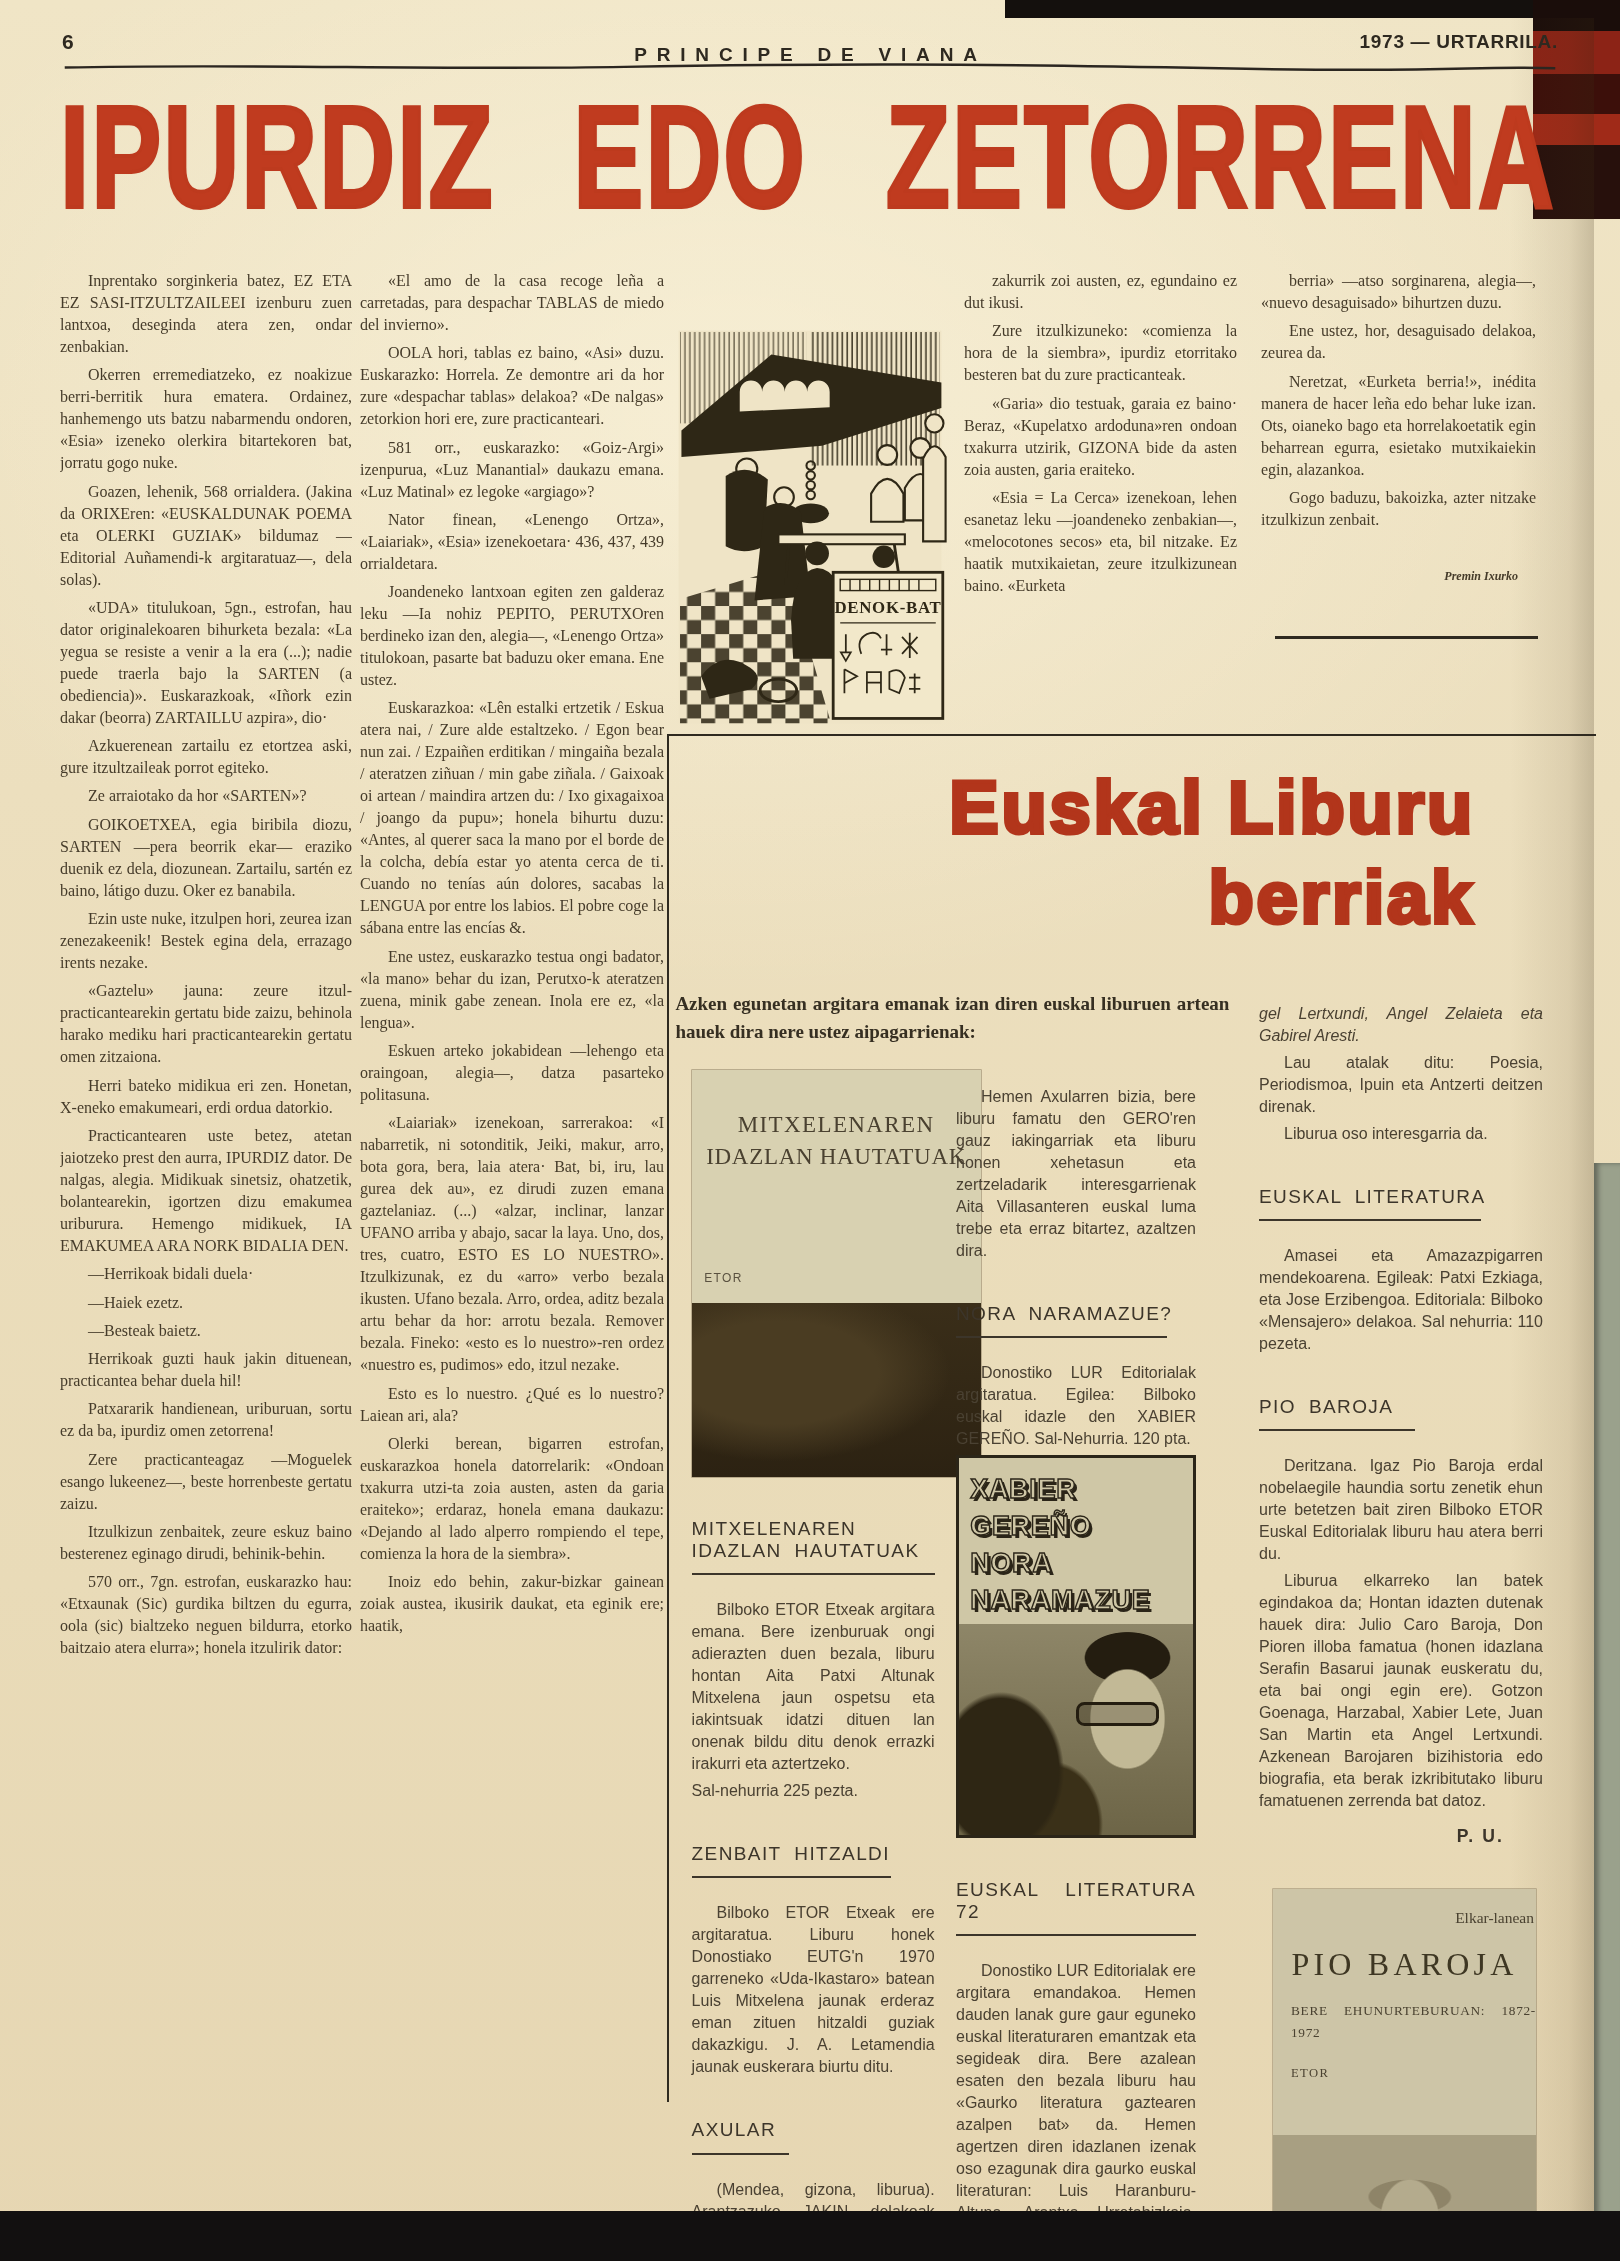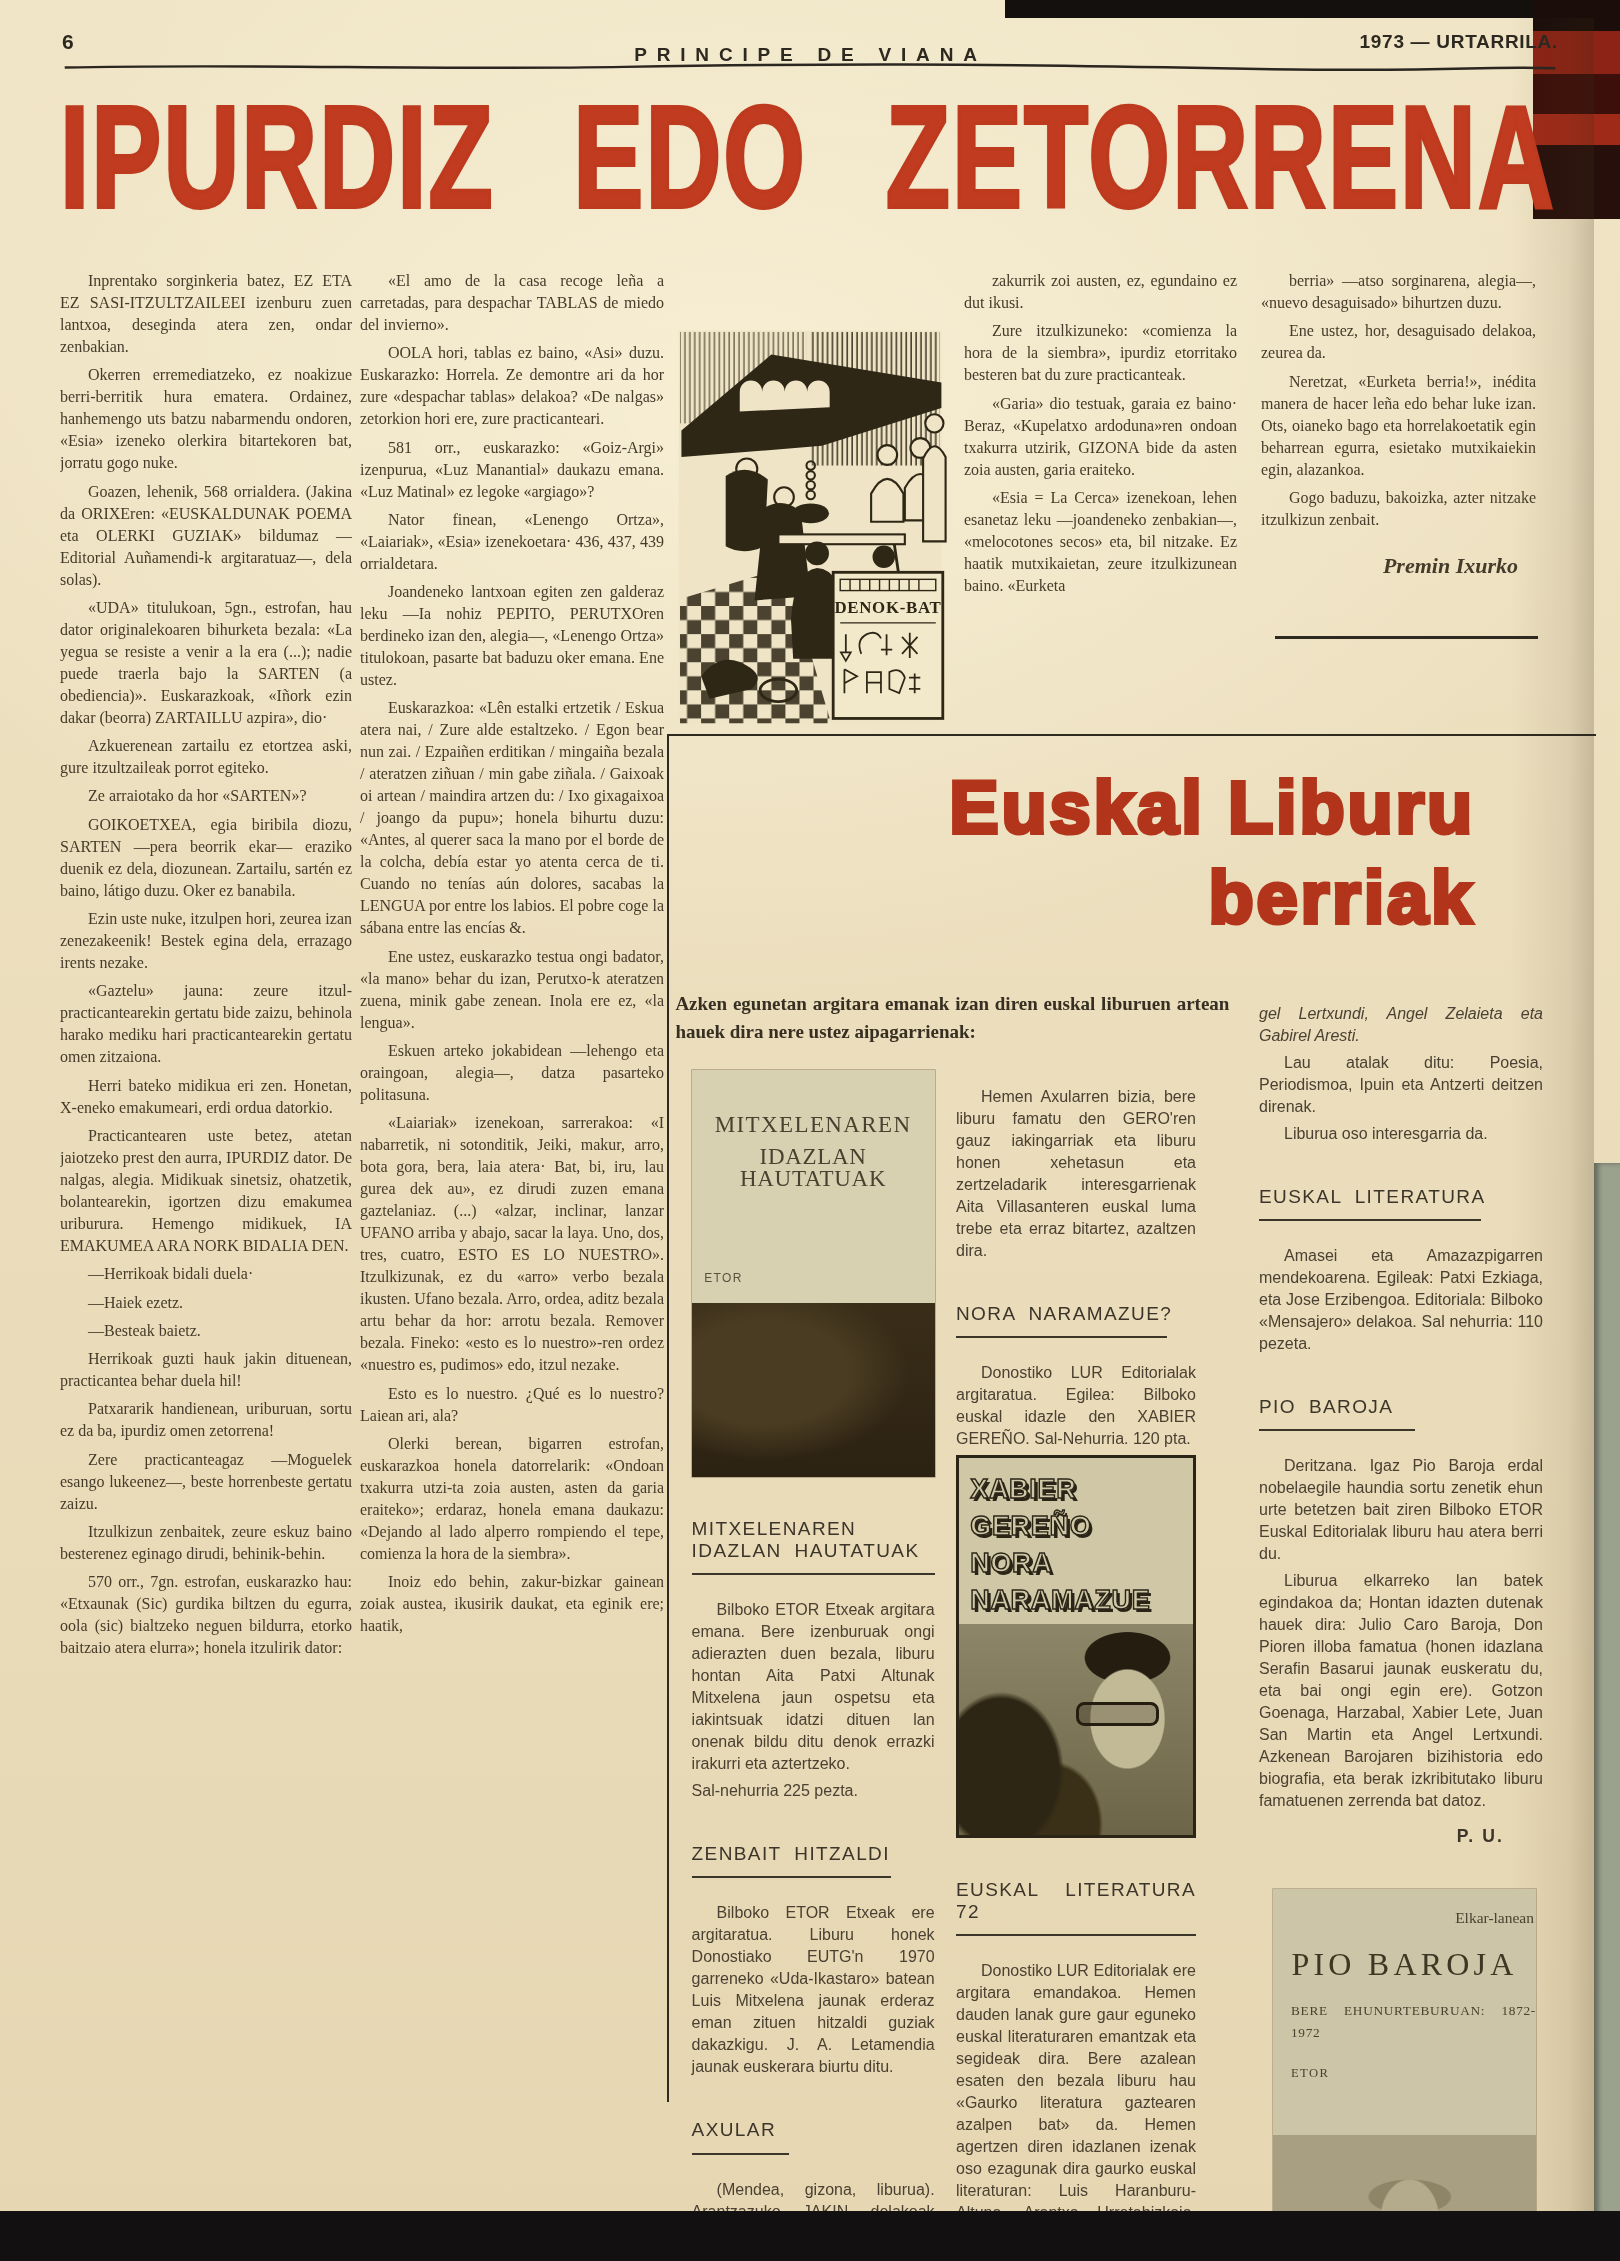--- a/index.html
+++ b/index.html
@@ -34,22 +34,22 @@
     -webkit-text-stroke:2.8px #bd3a1e; letter-spacing:2.1px;
     transform:scaleY(1.38);transform-origin:top center;
     text-shadow:0 0 2.1px rgba(160,45,20,.45);}
   
   .col{position:absolute;font-size:16px;line-height:22px;text-align:justify;color:#453b2a;}
   .col p{margin:0 0 6.3px;text-indent:28px;}
   .c1{left:60px;top:270px;width:292px;height:1839px;overflow:hidden;}
   .c2{left:360px;top:270px;width:304px;height:1826px;overflow:hidden;}
   .c4{left:964px;top:270px;width:273px;}
   .c5{left:1261px;top:270px;width:275px;}
-  .byline{margin-top:24px;text-align:right;padding-right:18px;
-    font-style:italic;font-weight:bold;font-size:22px;}
+  .byline{margin-top:34px;text-align:right;padding-right:18px;
+    font-style:italic;font-weight:bold;font-size:12px;}
   .rule-a{position:absolute;left:1275px;top:636px;width:263px;height:2.8px;background:#2f2a20;}
   
   .woodcut{position:absolute;left:673px;top:325px;width:274px;height:404px;}
   
   .sec2{position:absolute;left:667px;top:734px;width:929px;height:1479px;
     border-top:2.8px solid #2f2a20;overflow:hidden;
     font-family:"Liberation Sans",sans-serif;color:#4a4132;}
   .sec2 .vrule{position:absolute;left:0;top:0;width:2.1px;height:1366px;background:#2f2a20;}
   .headline2{position:absolute;left:0;top:27px;width:808px;text-align:right;}
   .headline2 div{font-family:"Liberation Sans",sans-serif;font-weight:bold;
@@ -66,21 +66,21 @@
   .sB{left:289px;top:350px;width:240px;}
   .sC{left:592px;top:267px;width:284px;}
   .shead{font-size:19px;letter-spacing:1.4px;word-spacing:6.3px;color:#3c352a;
     text-indent:0;margin:41px 0 0;font-weight:normal;}
   .h-rule{height:2.1px;background:#3c352a;margin:11.2px 0 24px;}
   .sig{text-align:right;padding-right:39px;font-weight:bold;font-size:17.6px;
     letter-spacing:2.1px;margin-top:12.6px;color:#3c352a;}
   
   .dotted{background-image:radial-gradient(rgba(40,30,15,.16) 0.7px, transparent 1.1px);
     background-size:4.2px 4.2px;}
-  .cover-mitx{width:243px;height:407px;box-shadow:0 0 0 0.7px rgba(60,45,25,.4);}
+  .cover-mitx{width:289px;height:407px;box-shadow:0 0 0 0.7px rgba(60,45,25,.4);}
   .cover-mitx .top{height:233px;background:#d8d1b1;position:relative;text-align:center;}
   .cover-mitx .t1{padding-top:44px;font-family:"Liberation Serif",serif;font-size:23px;
     letter-spacing:1.4px;color:#4a4130;}
   .cover-mitx .t2{font-family:"Liberation Serif",serif;font-size:23px;letter-spacing:0.7px;color:#4a4130;margin-top:9.8px;}
   .cover-mitx .imp{position:absolute;left:12.6px;bottom:14px;font-size:12px;letter-spacing:1.4px;color:#5a5140;}
   .cover-mitx .bot{height:174px;background:
      radial-gradient(ellipse at 30% 40%, #4a3c22 0 35%, transparent 60%),
      linear-gradient(180deg,#3a2e19,#2c2212);}
   .cover-ger{width:240px;height:383px;border:3.5px solid #2b2518;box-sizing:border-box;
     background:#cfc7a6;position:relative;overflow:hidden;}

